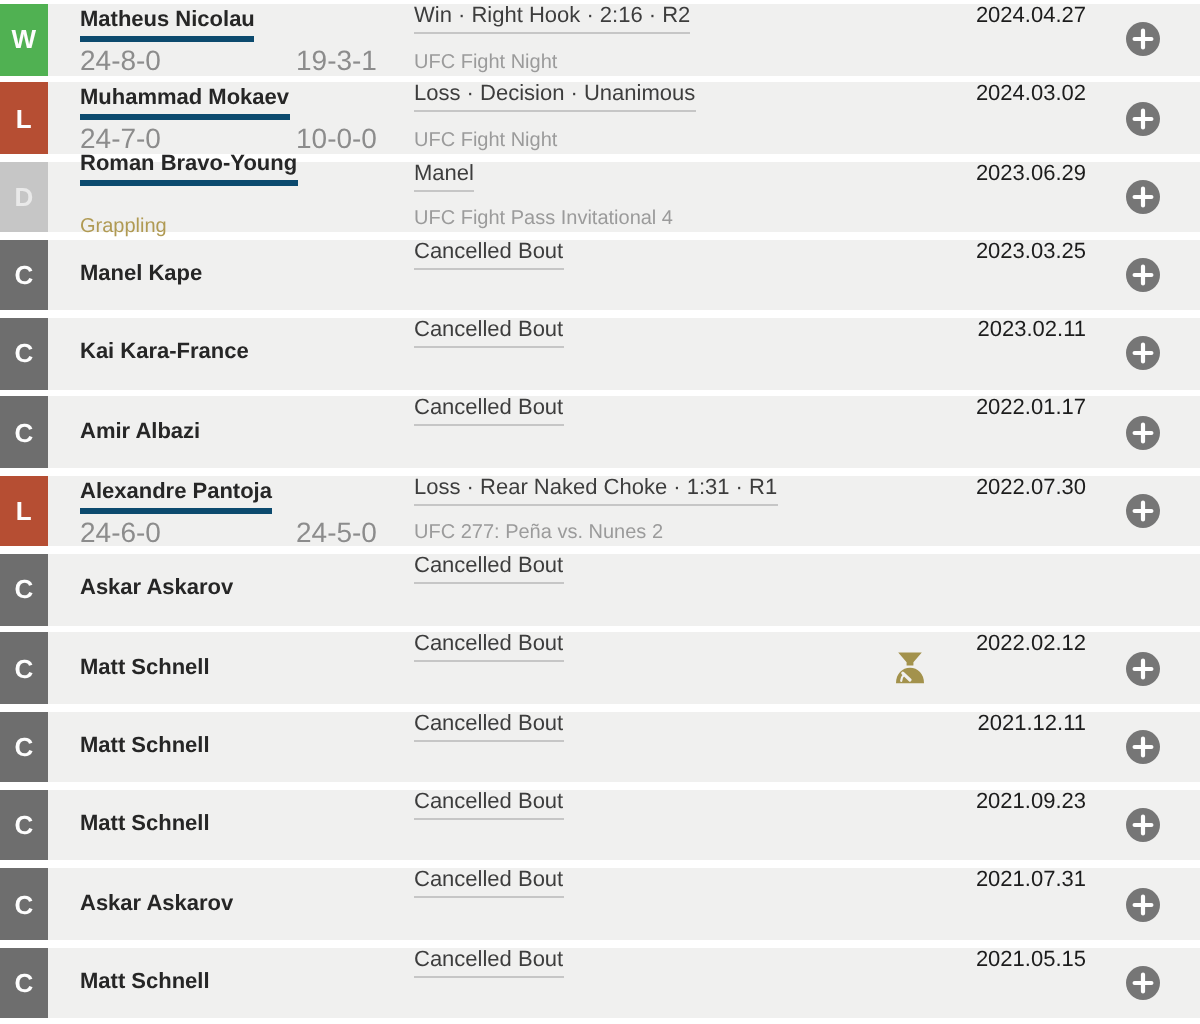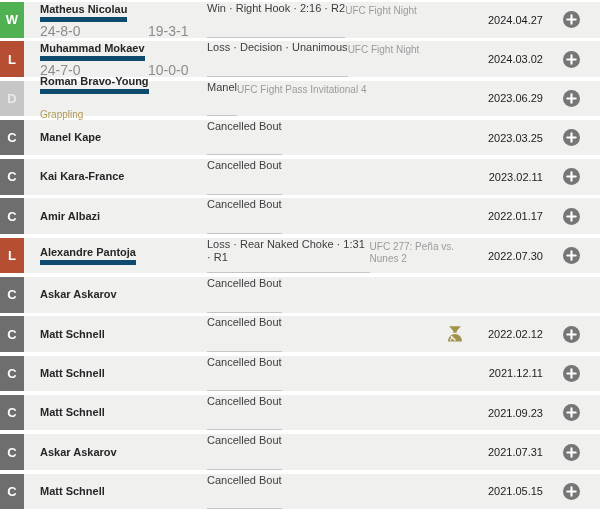--- a/index.html
+++ b/index.html
@@ -15,31 +15,31 @@
   .row--loss      .badge { background:#b64e33; }
   .row--draw      .badge { background:#c6c6c6; color:#e9e9e9; }
   .row--cancelled .badge { background:#6e6e6e; }
 
   .row-body { flex:1; background:#f0f0ef; display:flex; align-items:stretch; }
 
   .name-col { width:183px; flex:none; padding-left:16px; display:flex;
               flex-direction:column; justify-content:center; }
   .name { font-size:11px; font-weight:bold; color:#262626; width:max-content;
           max-width:160px; line-height:13px; }
-  .name.linked { border-bottom:5px solid #0c4a6e; padding-bottom:1px; }
+  .name.linked { border-bottom:3px solid #0c4a6e; padding-bottom:1px; }
   .records { display:flex; margin-top:3px; font-size:14px; color:#8c8c8c; line-height:12px; }
   .rec1 { width:108px; flex:none; }
   .sublabel { margin-top:15px; font-size:10px; color:#b09a53; line-height:12px; }
 
-  .result-col { flex:1; display:flex; flex-direction:row; justify-content:flex-start; min-width:0; }
+  .result-col { flex:1; display:flex; flex-direction:column; justify-content:space-between; min-width:0; }
   .result { font-size:11px; color:#3d3d3d; width:max-content; line-height:13px;
             border-bottom:1px solid #c6c6c6; padding-bottom:1px; }
   .event { margin-top:3px; font-size:10px; color:#9b9b9b; line-height:12px; }
 
-  .right-cluster { flex:none; display:flex; align-items:center; }
+  .right-cluster { flex:none; display:flex; }
   .scale-icon { margin-right:17px; display:flex; align-items:center; }
   .date { min-width:62px; text-align:right; font-size:11px; color:#1c1c1c; }
   .plus-wrap { width:57px; flex:none; display:flex; align-items:center; justify-content:center; }
   .plus-btn { width:17px; height:17px; border:none; background:transparent; padding:0;
               cursor:pointer; display:flex; }
 </style>
 </head>
 <body>
 
 <div class="list" id="list">
@@ -220,20 +220,24 @@
     </div>
   </div>
 
   <div class="row row--loss">
     <div class="badge">
       <span class="badge-letter">L</span>
     </div>
     <div class="row-body">
       <div class="name-col">
         <span class="name linked">Alexandre Pantoja</span>
+        <div class="records">
+          <span class="rec rec1">24-6-0</span>
+          <span class="rec rec2">24-5-0</span>
+        </div>
 
       </div>
       <div class="result-col">
         <span class="result">Loss · Rear Naked Choke · 1:31 · R1</span>
         <div class="event">UFC 277: Peña vs. Nunes 2</div>
       </div>
       <div class="right-cluster">
 
         <span class="date">2022.07.30</span>
         <span class="plus-wrap">

